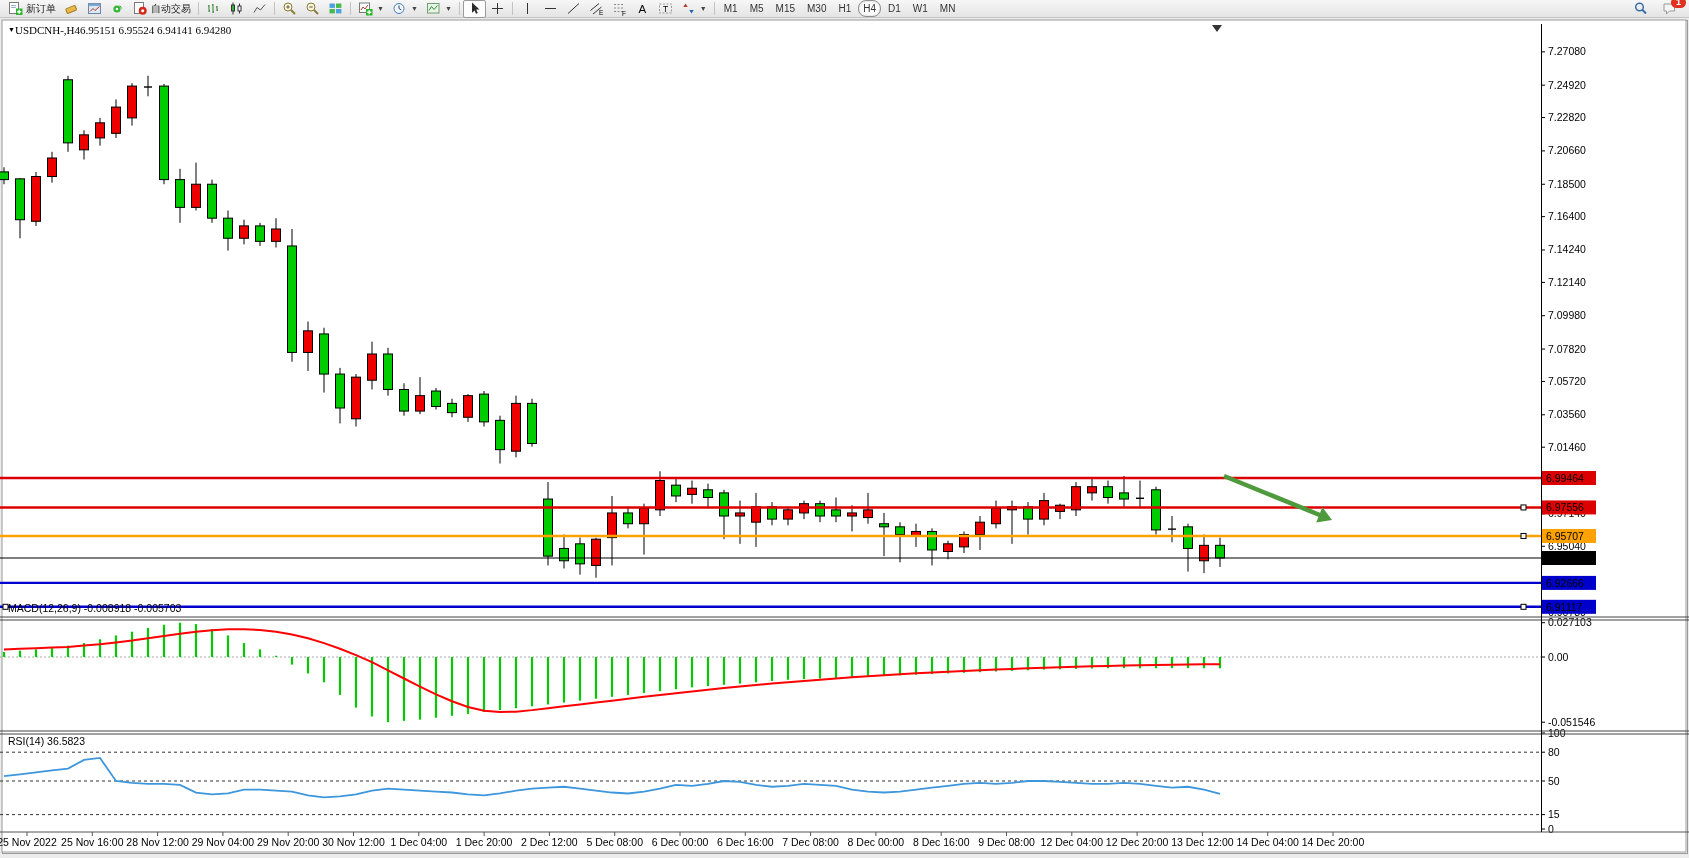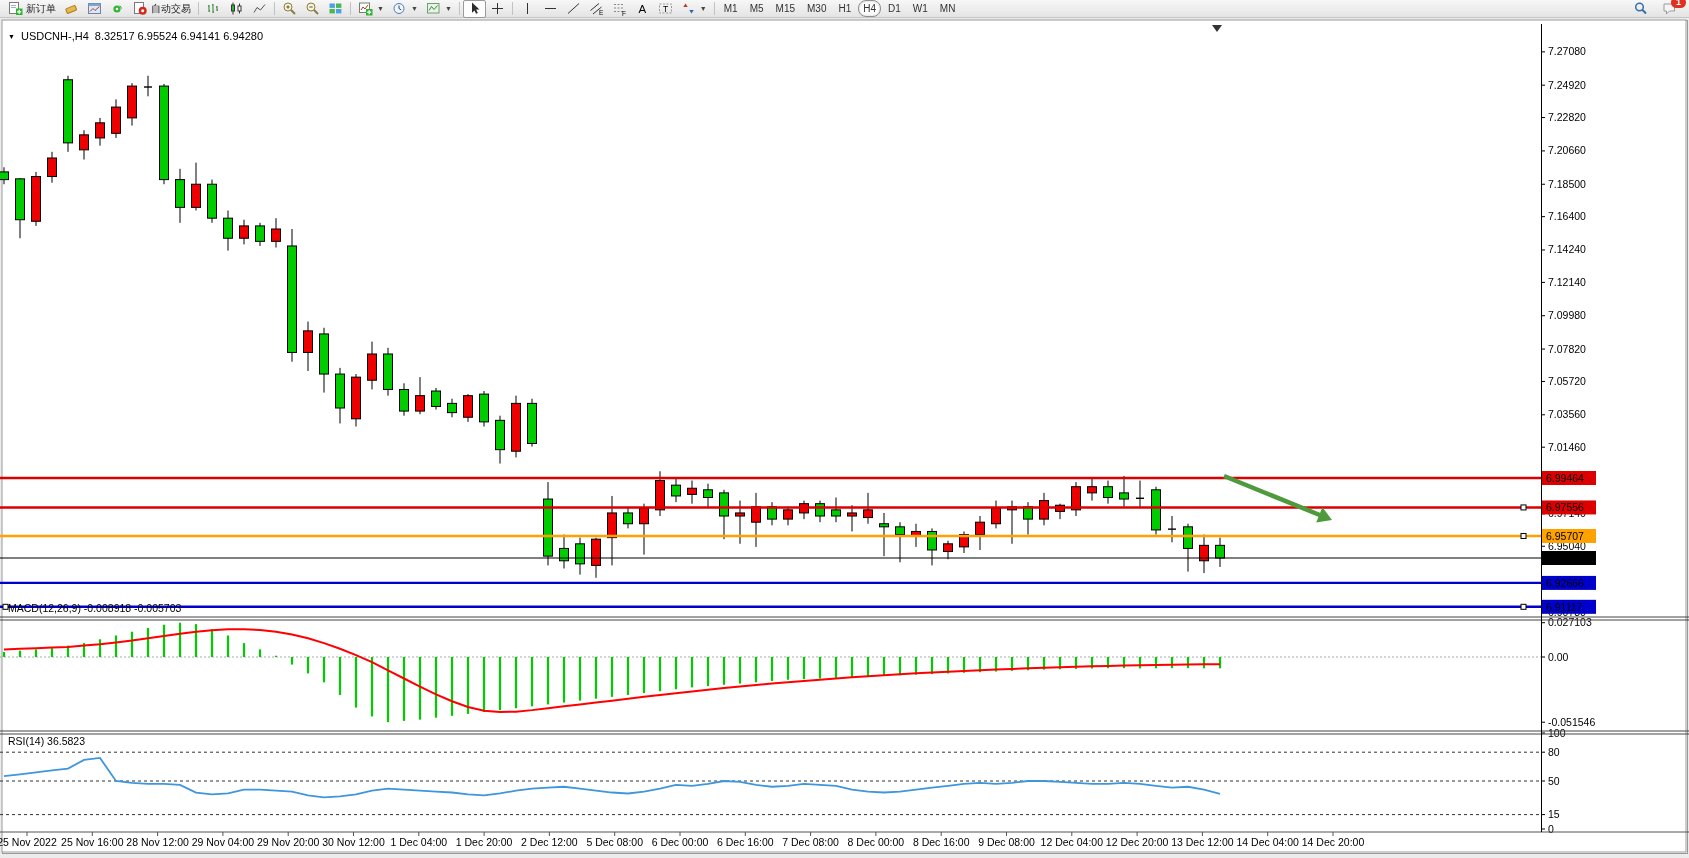--- a/index.html
+++ b/index.html
@@ -13,21 +13,21 @@
   .tb-sep{width:1px;height:13px;background:#c2c2c2;margin:0 3px;flex:0 0 auto;}
   .dd{font-size:7px;color:#444;margin-left:1px;}
   .tf-btn{font-size:10px;color:#333;padding:0 4px;height:15px;line-height:15px;border:1px solid transparent;border-radius:2px;margin:0 1px;}
   .tf-btn.active{background:#fcfcfc;border-color:#8f8f8f;box-shadow:inset 0 0 2px #bbb;border-radius:8px;}
   #tb-right{margin-left:auto;display:flex;align-items:center;gap:6px;padding-right:4px;}
   .badge{position:absolute;top:-4px;right:-6px;background:#e03020;color:#fff;border-radius:7px;font-size:9px;
     min-width:11px;height:11px;line-height:11px;text-align:center;padding:0 2px;font-weight:bold;}
   .bubble-wrap{position:relative;}
   
   #chart-frame{position:absolute;left:2px;top:20px;width:1684px;height:832px;background:#fff;border:1px solid #9a9a9a;}
-  #title-row{position:absolute;left:8px;top:30px;font-size:11px;color:#000;z-index:5;display:flex;gap:6px;align-items:center;}
+  #title-row{position:absolute;left:8px;top:24px;font-size:11px;color:#000;z-index:5;display:flex;align-items:center;font-family:Liberation Serif, serif;}
   .tri-icon{font-size:7px;color:#000;}
   #chart-svg{position:absolute;left:0;top:18px;width:1689px;height:840px;font-family:"Liberation Sans",sans-serif;}
   text{fill:#000;}
 </style>
 </head>
 <body>
 
 <div id="app">
   <div id="toolbar">
       <span class="tb-btn">
@@ -267,21 +267,21 @@
             </svg>
           </span>
           <span class="badge">1</span>
         </span>
       </span>
     </div>
   <div id="chart-frame"></div>
   <div id="title-row">
     <span class="tri-icon">▼</span>
     <span style="font-weight:normal;">USDCNH-,H4</span>
-    <span>8.32517 6.95524 6.94141 6.94280</span>
+    <span>6.95151 6.95524 6.94141 6.94280</span>
   </div>
   <svg id="chart-svg" viewBox="0 18 1689 840">
       <rect x="2" y="20" width="1684" height="832" fill="#fff" stroke="#9a9a9a"></rect>
       <g>
         <g>
           <g>
             <line x1="4" y1="167.26176000000055" x2="4" y2="184.2369600000007" stroke="#000000" stroke-width="1"></line>
             <rect x="-0.5" y="171.8913600000007" width="9" height="7.715999999999838" fill="#00CC00" stroke="#000" stroke-width="1"></rect>
           </g>
           <g>

